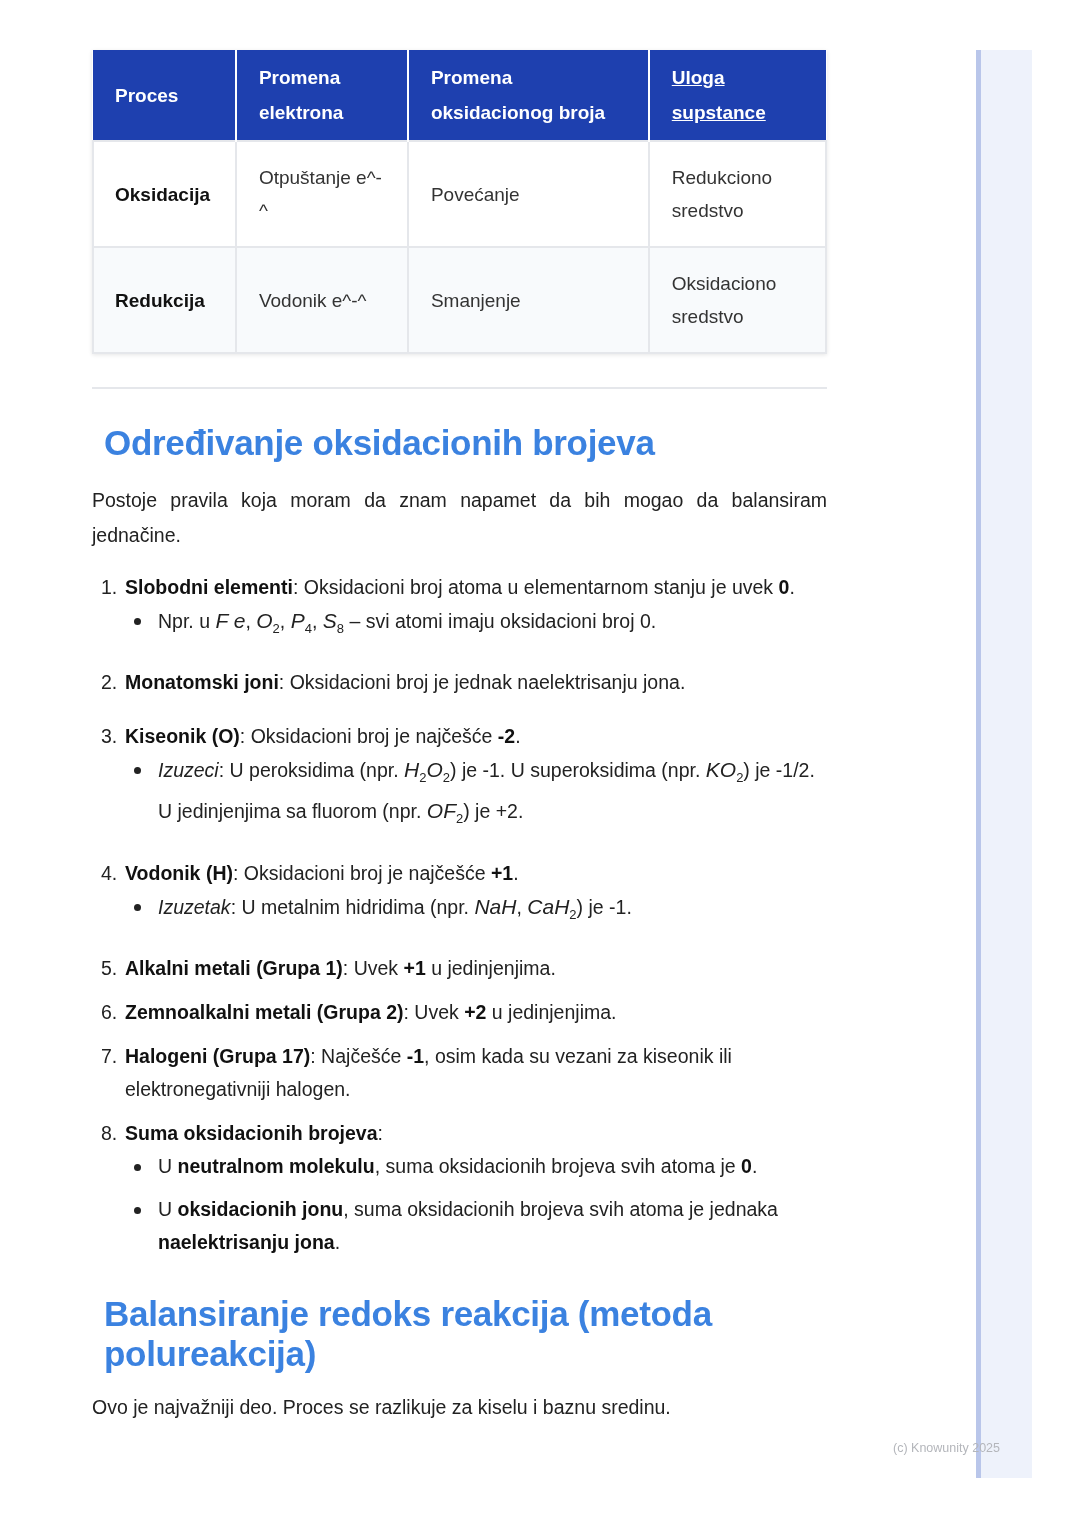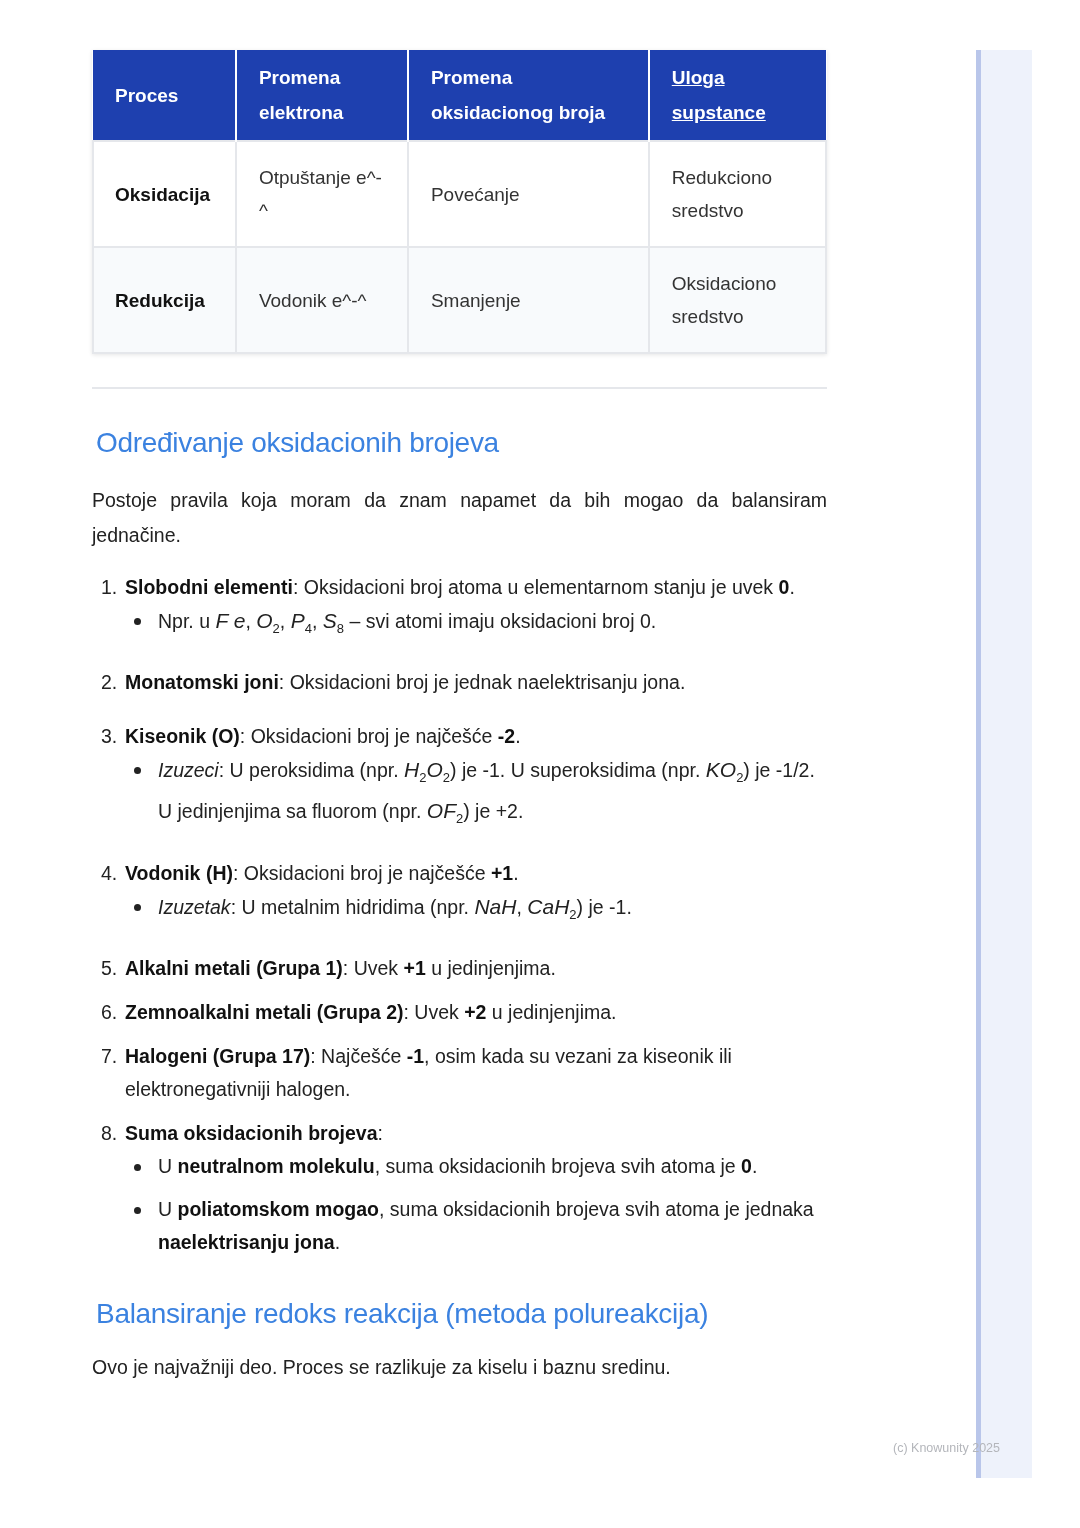--- a/index.html
+++ b/index.html
@@ -11,21 +11,21 @@
     table.redox th { background:#1e40af; color:#fff; text-align:left; font-weight:bold;
       padding:0 22px; height:90px; line-height:35px; vertical-align:middle;
       border-right:2px solid #ffffff; }
     table.redox th:last-child { border-right:none;text-decoration:underline; }
     table.redox td { padding:0 22px; height:104px; line-height:33px; vertical-align:middle;
       border:2px solid #e5e7eb; color:#333; }
     table.redox tr.alt td { background:#f8fafc; }
     table.redox td.proc { font-weight:bold; color:#111;padding-left:21px; }
     .col1 { width:98px; } .col2 { width:127px; } .col3 { width:197px; } .col4 { width:133px; }
     .divider { height:2px; background:#e5e7eb; margin-top:33px; }
-    h2 { color:#3b82e0; font-size:28px; font-weight:normal; margin:4px; letter-spacing:-0.3px; }
+    h2 { color:#3b82e0; font-size:35px; font-weight:bold; margin:12px; letter-spacing:-0.3px; }
     h2.h-ox { margin-top:36px; line-height:36px; }
     p.intro { font-size:19.5px; line-height:35px; text-align:justify; margin:22px 0 0 0; color:#222; }
     ol.rules { list-style:none; margin:18px 0 0 0; padding:0; font-size:19.5px; color:#222; }
     ol.rules > li { position:relative; padding-left:33px; line-height:33px; }
     ol.rules > li .num { position:absolute; left:9px; top:0; }
     ol.rules ul { list-style:none; margin:0; padding:0; }
     ol.rules ul li { position:relative; padding-left:33px; line-height:33px; }
     ol.rules ul li::before { content:""; position:absolute; left:9px; top:14px;
       width:7px; height:7px; border-radius:50%; background:#222; }
     .gap-l { margin-bottom:21px; }
@@ -103,21 +103,21 @@
     <li class="gap-s">
       <span class="num">6.</span><b>Zemnoalkalni metali (Grupa 2)</b><span>: Uvek </span><b>+2</b><span> u jedinjenjima.</span>
     </li>
     <li class="gap-s">
       <span class="num">7.</span><b>Halogeni (Grupa 17)</b><span>: Najčešće </span><b>-1</b><span>, osim kada su vezani za kiseonik ili elektronegativniji halogen.</span>
     </li>
     <li>
       <span class="num">8.</span><b>Suma oksidacionih brojeva</b><span>:</span>
       <ul>
         <li><span>U </span><b>neutralnom molekulu</b><span>, suma oksidacionih brojeva svih atoma je </span><b>0</b><span>.</span></li>
-        <li class="gap-sub"><span>U </span><b>poliatomskom mogao</b><span>, suma oksidacionih brojeva svih atoma je jednaka </span><b>naelektrisanju jona</b><span>.</span></li>
+        <li class="gap-sub"><span>U </span><b>oksidacionih jonu</b><span>, suma oksidacionih brojeva svih atoma je jednaka </span><b>naelektrisanju jona</b><span>.</span></li>
       </ul>
     </li>
   </ol>
 
   <h2 class="h-bal">Balansiranje redoks reakcija (metoda polureakcija)</h2>
   <p class="last">Ovo je najvažniji deo. Proces se razlikuje za kiselu i baznu sredinu.</p>
 </div>
 
 <div class="sidebar"></div>
 <div class="footer">(c) Knowunity 2025</div>

